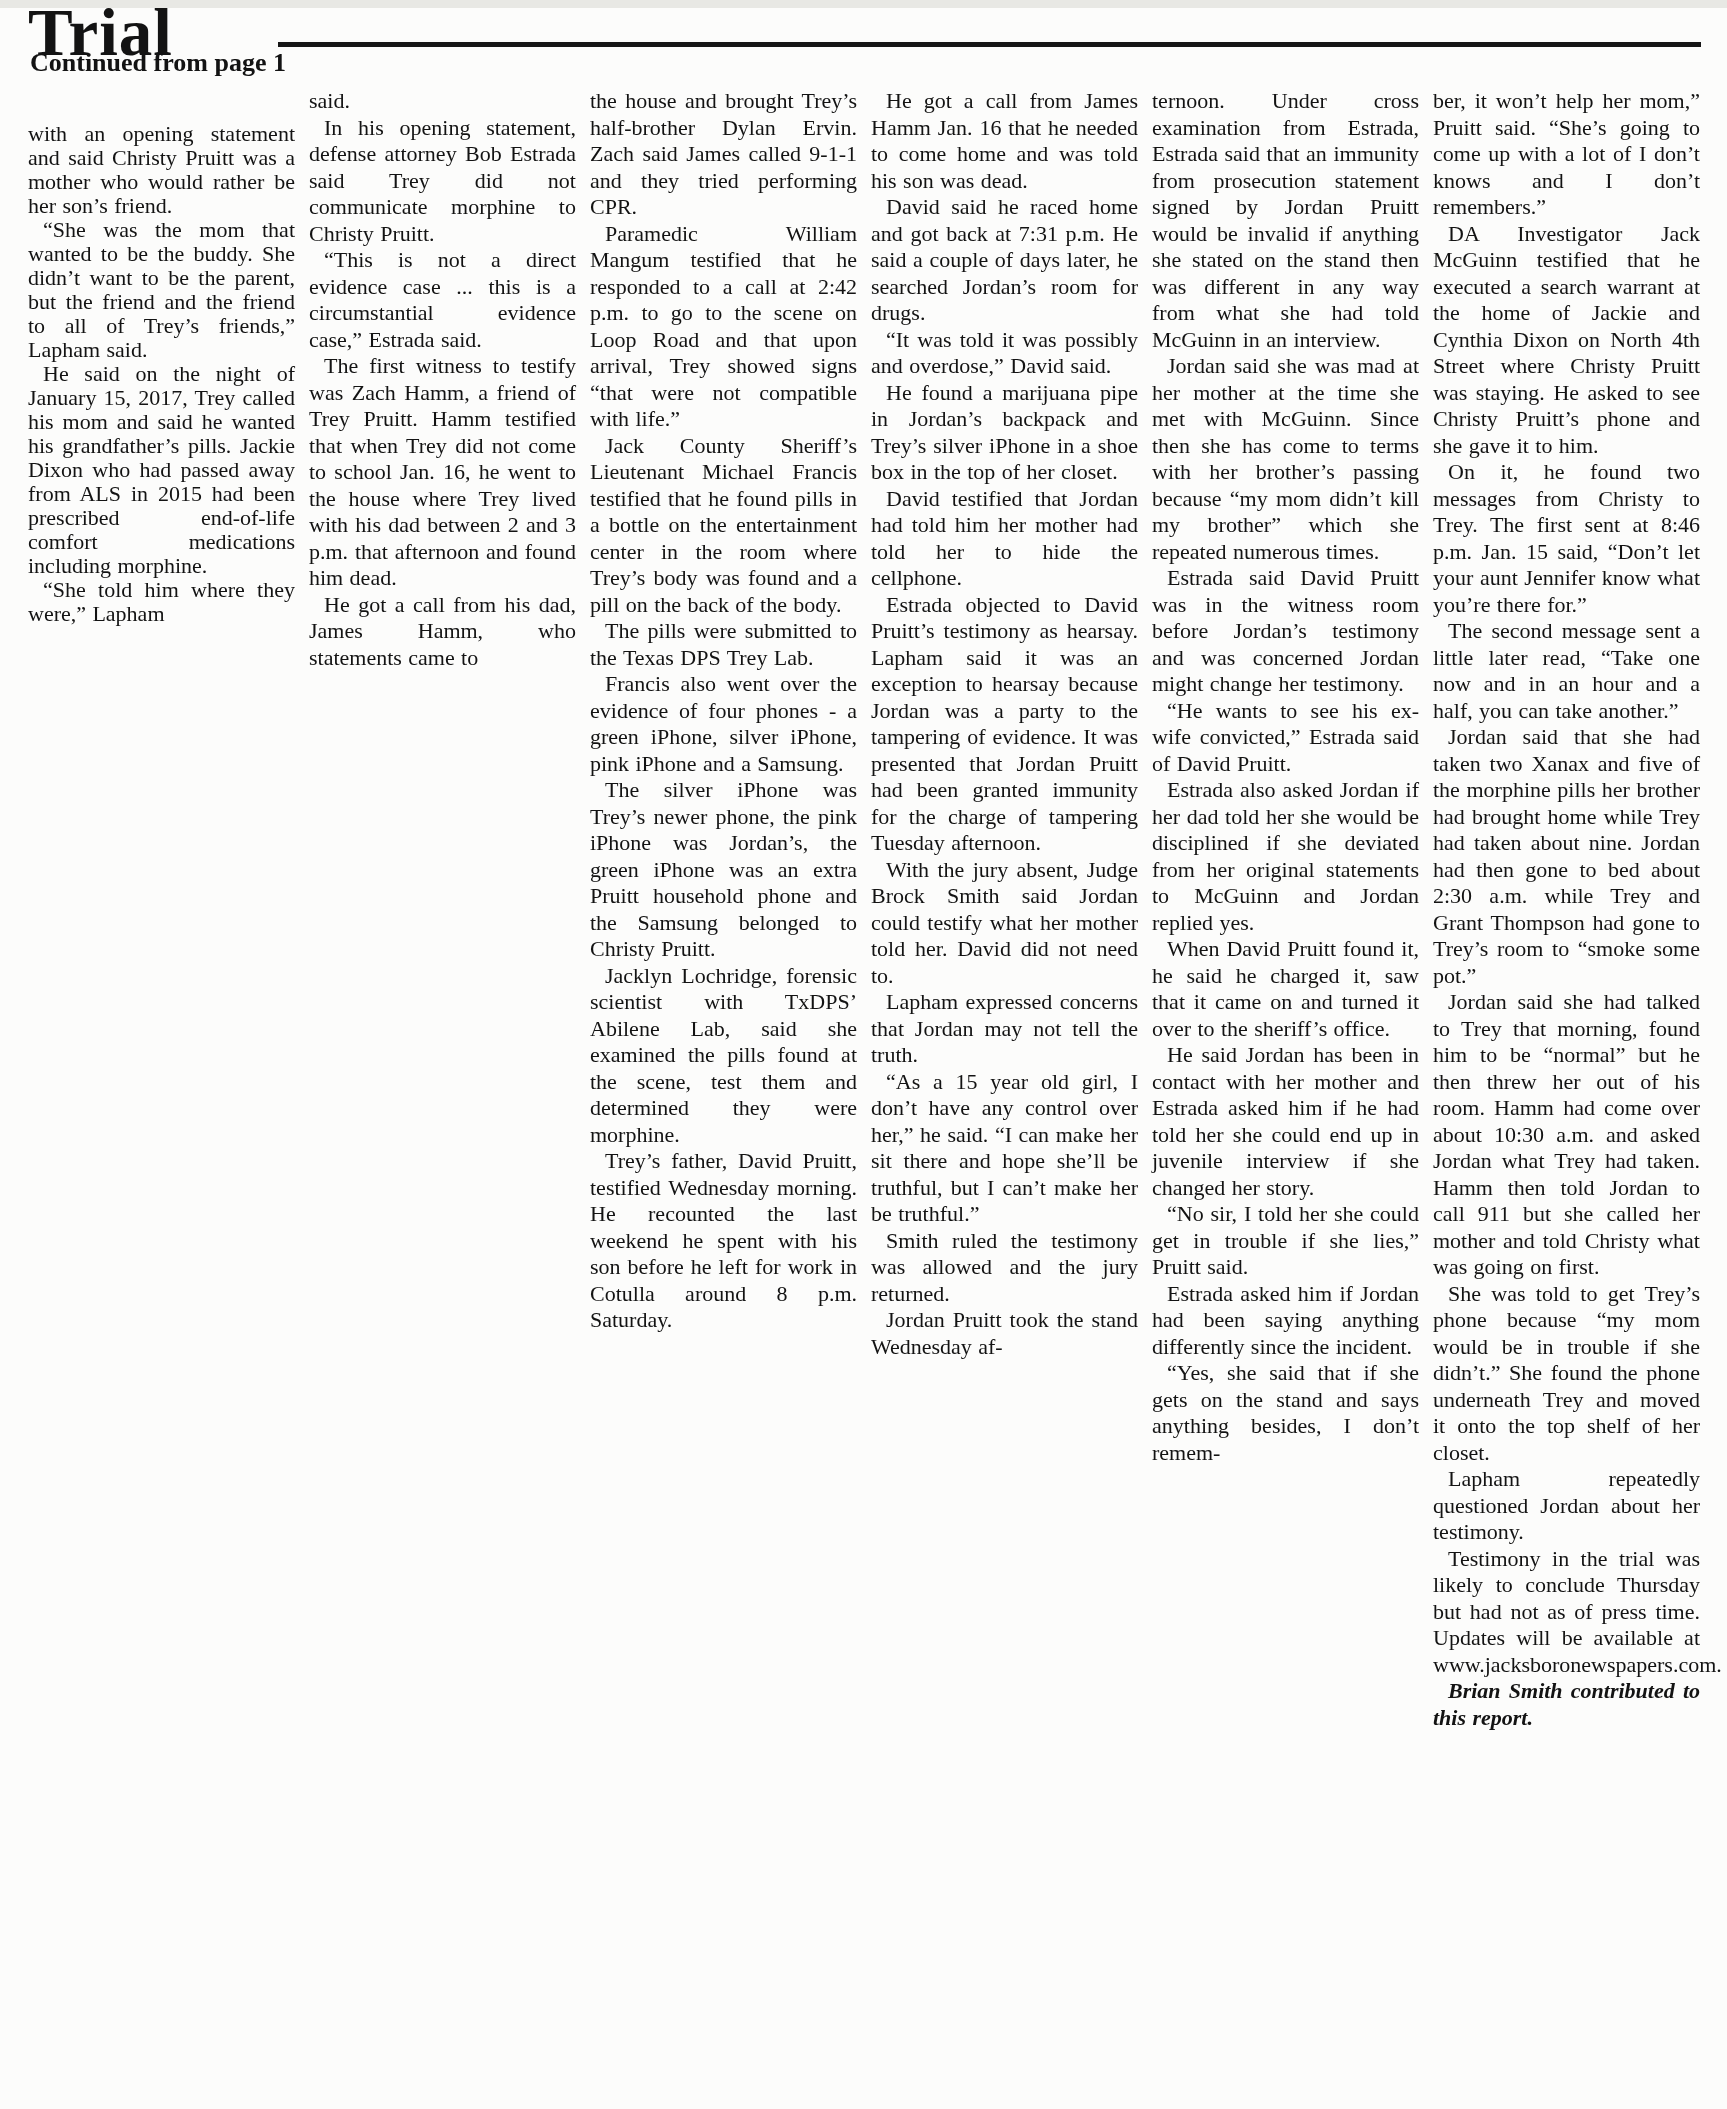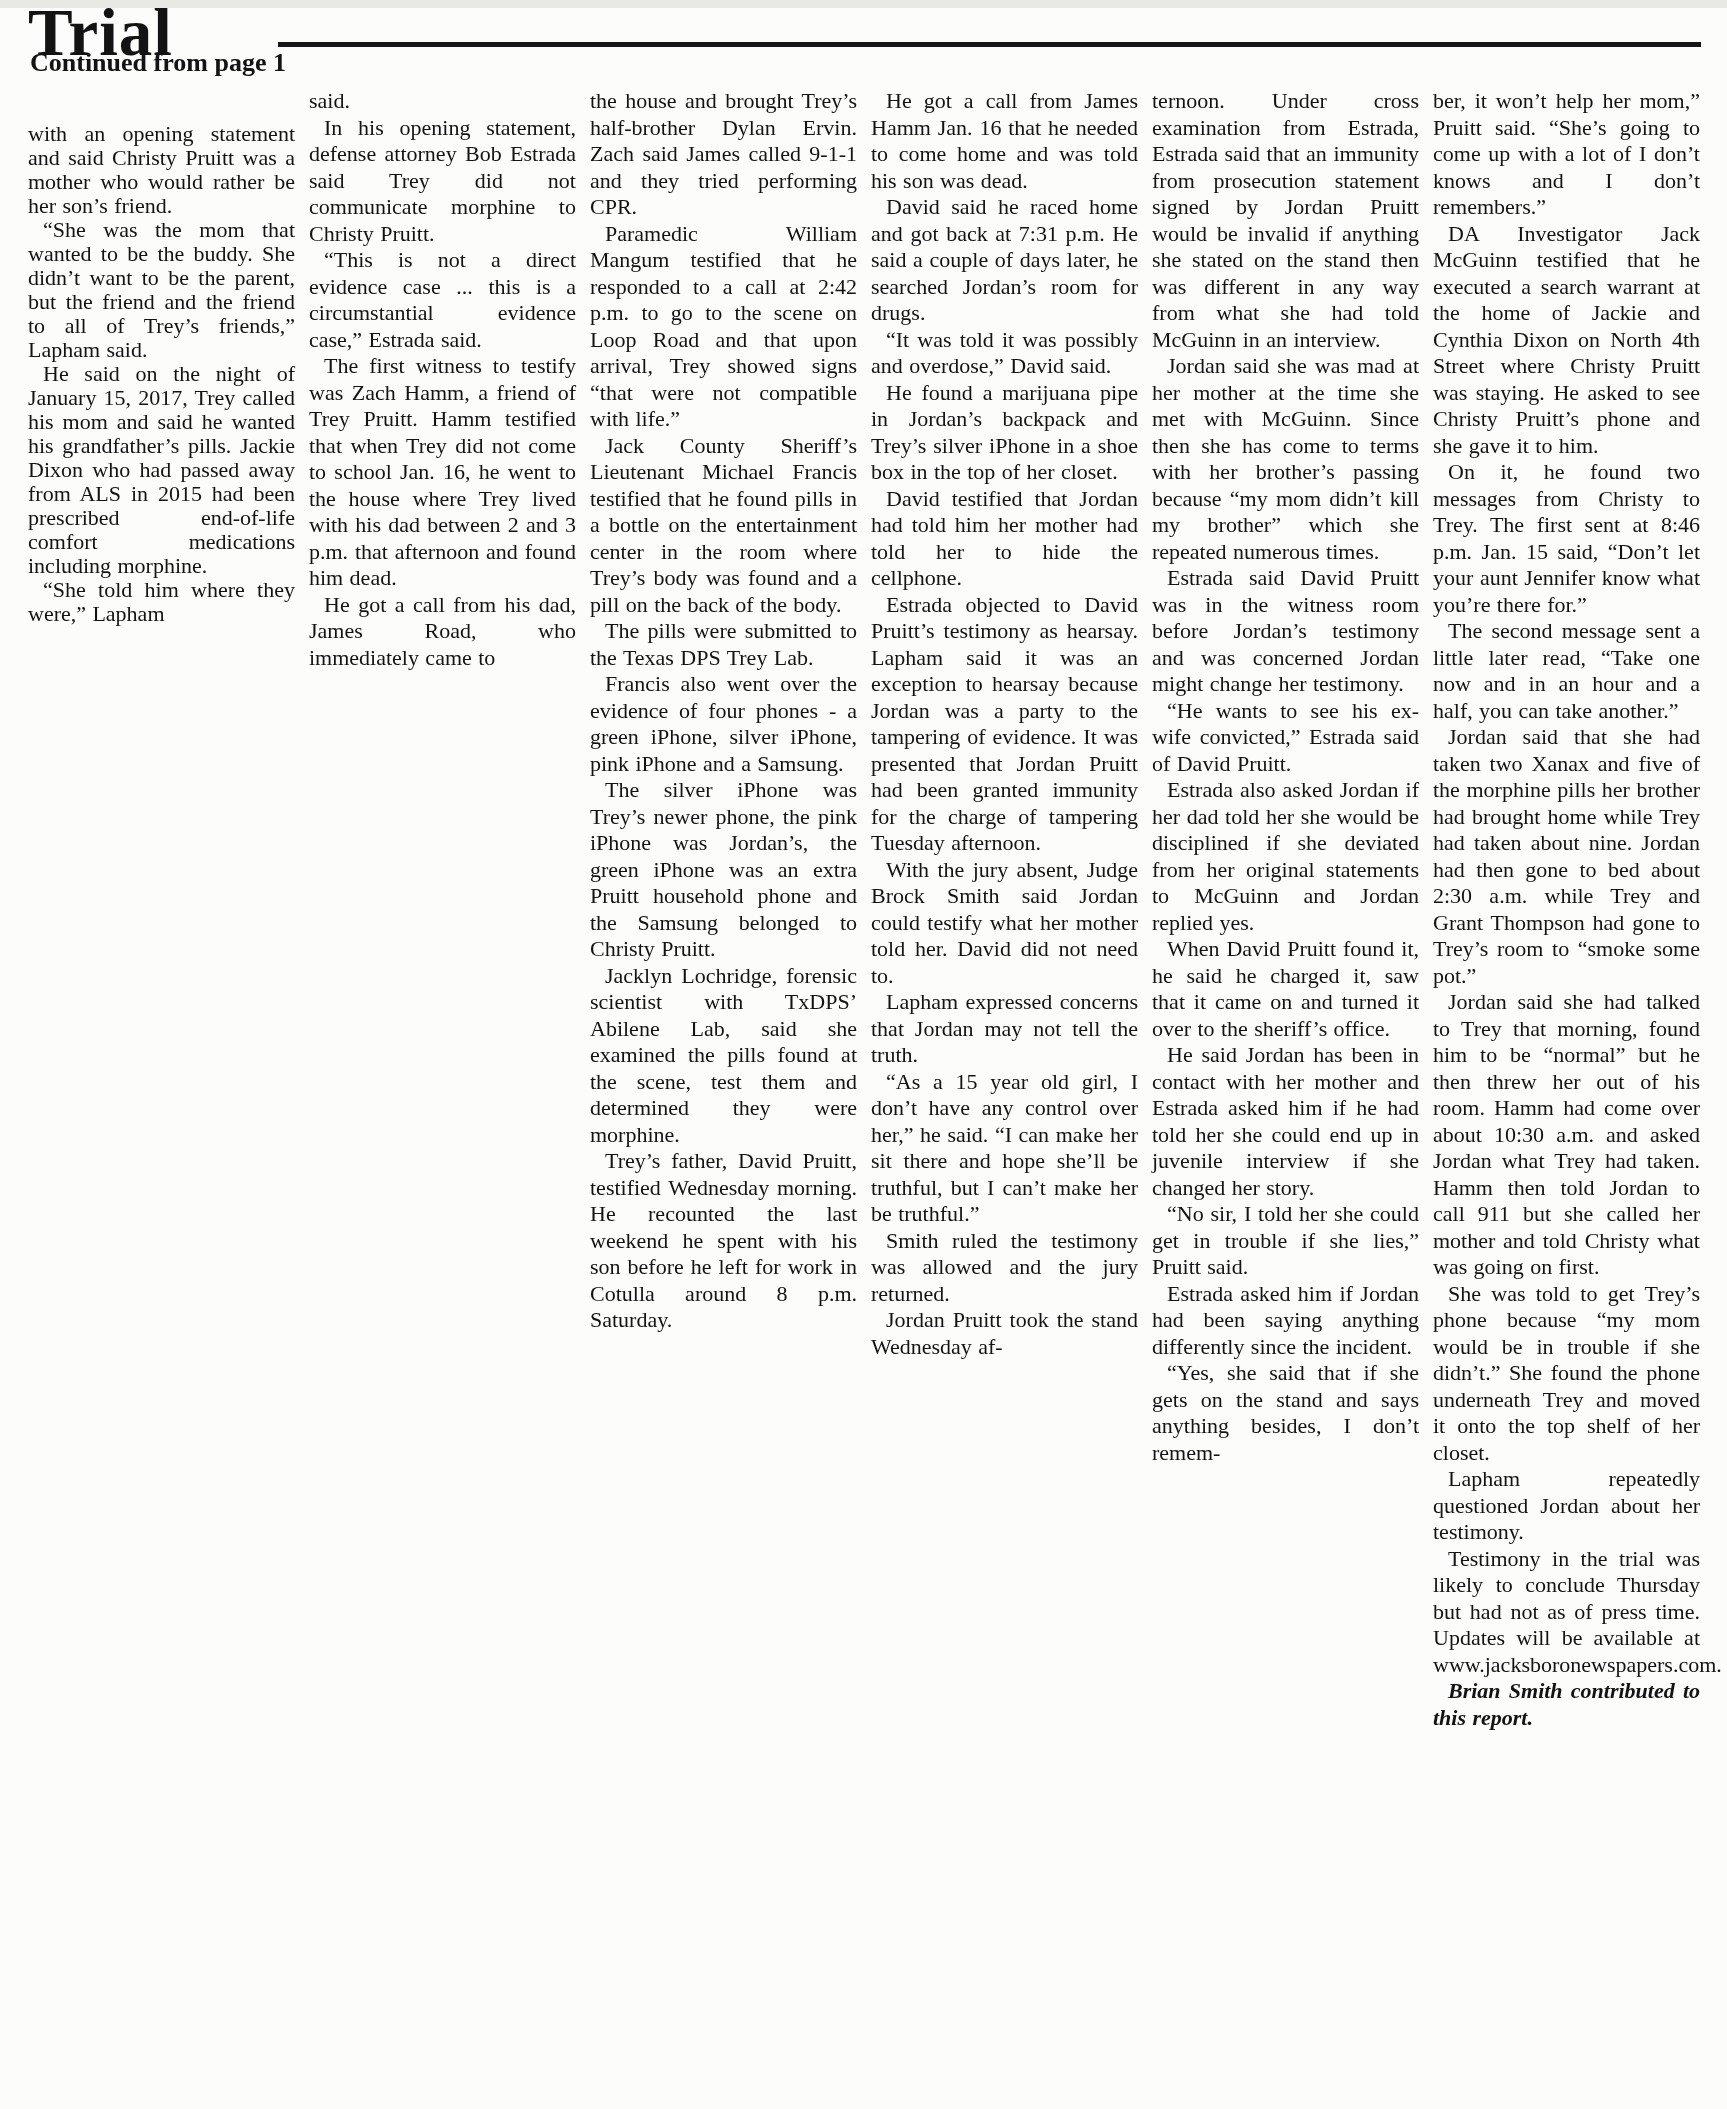--- a/index.html
+++ b/index.html
@@ -77,21 +77,21 @@
         <p class="noindent">with an opening statement and said Christy Pruitt was a mother who would rather be her son’s friend.</p>
         <p>“She was the mom that wanted to be the buddy. She didn’t want to be the parent, but the friend and the friend to all of Trey’s friends,” Lapham said.</p>
         <p>He said on the night of January 15, 2017, Trey called his mom and said he wanted his grandfather’s pills. Jackie Dixon who had passed away from ALS in 2015 had been prescribed end-of-life comfort medications including morphine.</p>
         <p>“She told him where they were,” Lapham</p>
       </div>
       <div class="col col2">
         <p class="noindent">said.</p>
         <p>In his opening statement, defense attorney Bob Estrada said Trey did not communicate morphine to Christy Pruitt.</p>
         <p>“This is not a direct evidence case ... this is a circumstantial evidence case,” Estrada said.</p>
         <p>The first witness to testify was Zach Hamm, a friend of Trey Pruitt. Hamm testified that when Trey did not come to school Jan. 16, he went to the house where Trey lived with his dad between 2 and 3 p.m. that afternoon and found him dead.</p>
-        <p>He got a call from his dad, James Road, who immediately came to</p>
+        <p>He got a call from his dad, James Hamm, who statements came to</p>
       </div>
       <div class="col col3">
         <p class="noindent">the house and brought Trey’s half-brother Dylan Ervin. Zach said James called 9-1-1 and they tried performing CPR.</p>
         <p>Paramedic William Mangum testified that he responded to a call at 2:42 p.m. to go to the scene on Loop Road and that upon arrival, Trey showed signs “that were not compatible with life.”</p>
         <p>Jack County Sheriff’s Lieutenant Michael Francis testified that he found pills in a bottle on the entertainment center in the room where Trey’s body was found and a pill on the back of the body.</p>
         <p>The pills were submitted to the Texas DPS Trey Lab.</p>
         <p>Francis also went over the evidence of four phones - a green iPhone, silver iPhone, pink iPhone and a Samsung.</p>
         <p>The silver iPhone was Trey’s newer phone, the pink iPhone was Jordan’s, the green iPhone was an extra Pruitt household phone and the Samsung belonged to Christy Pruitt.</p>
         <p>Jacklyn Lochridge, forensic scientist with TxDPS’ Abilene Lab, said she examined the pills found at the scene, test them and determined they were morphine.</p>
         <p>Trey’s father, David Pruitt, testified Wednesday morning. He recounted the last weekend he spent with his son before he left for work in Cotulla around 8 p.m. Saturday.</p>

